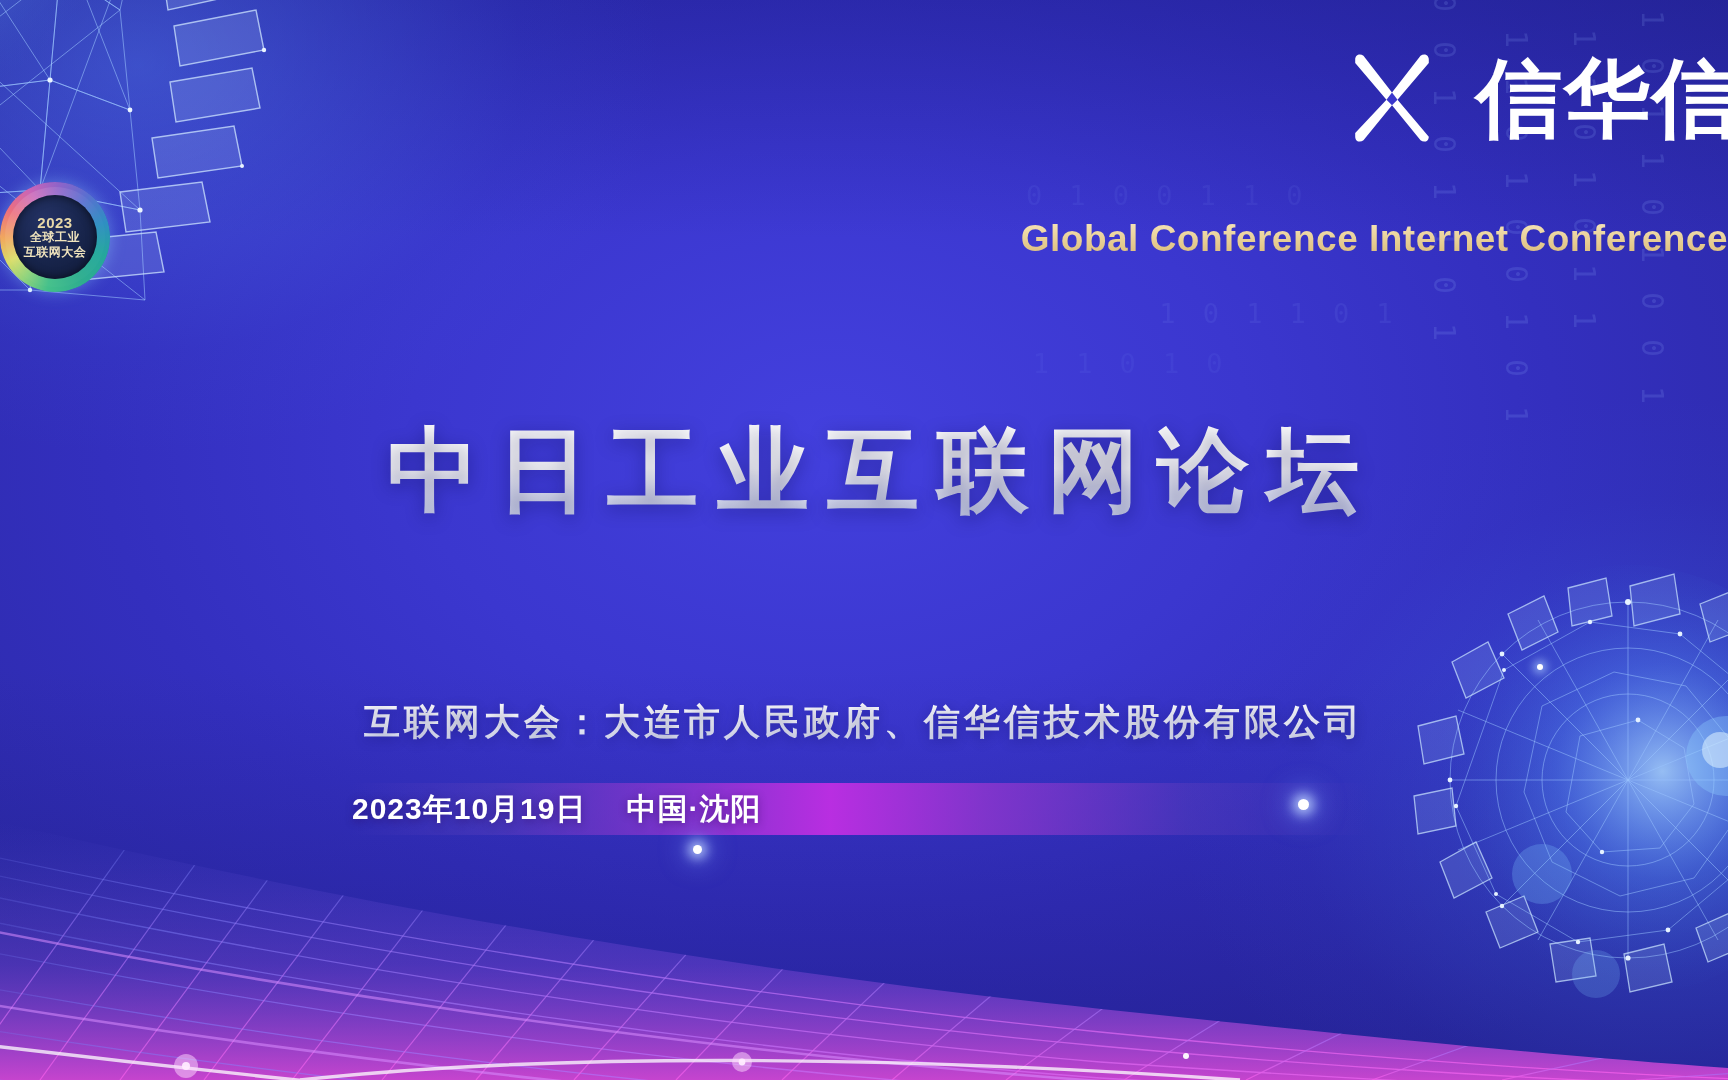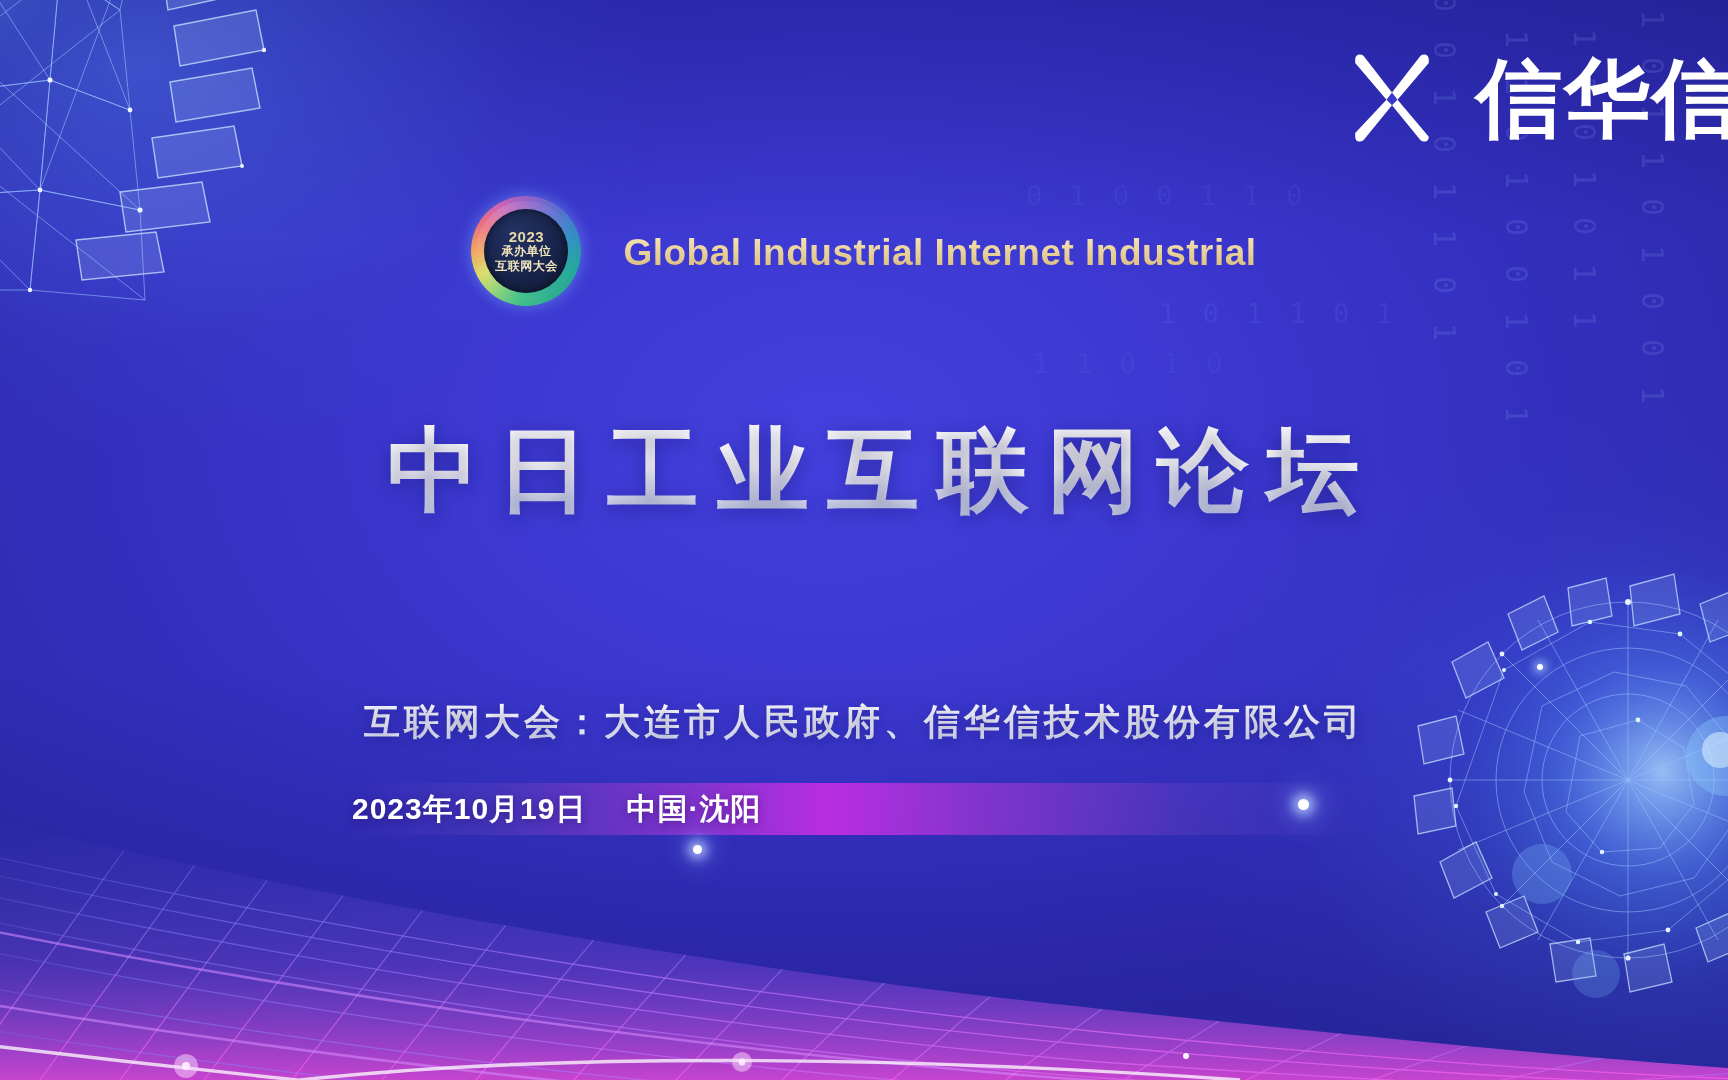--- a/index.html
+++ b/index.html
@@ -88,25 +88,25 @@
     color: #FFFFFF;
     letter-spacing: 2px;
     line-height: 1;
     white-space: nowrap;
     margin-right: -12px;
   }
 
   
   .lockup {
     position: absolute;
-    top: 196px;
+    top: 182px;
     left: 0; right: 0;
     display: flex;
     align-items: center;
-    justify-content: center;
+    justify-content: space-between;
     gap: 42px;
     z-index: 8;
   }
   .emblem {
     position: relative;
     width: 110px; height: 110px;
     flex: none;
   }
   .emblem-ring {
     position: absolute; inset: 0;
@@ -488,26 +488,26 @@
       <path d="M50,44 L56,52 L50,58 L44,52 Z" fill="#3A37CC"></path>
     </svg>
     <div class="brand-name">信华信</div>
   </div>
 
   <div class="lockup">
     <div class="emblem">
       <div class="emblem-ring"></div>
       <div class="emblem-core">
         <div class="emblem-year">2023</div>
-        <div class="emblem-l1">承办单位</div>
+        <div class="emblem-l1">全球工业</div>
         <div class="emblem-l2">互联网大会</div>
       </div>
     </div>
     <div class="title-block">
-      <div class="conf-en">Global Industrial Internet Industrial</div>
+      <div class="conf-en">Global Conference Internet Conference</div>
     </div>
   </div>
 
   <div class="forum-title">中日工业互联网论坛</div>
 
   <div class="organizer">互联网大会：大连市人民政府、信华信技术股份有限公司</div>
 
   <div class="datebar">
     <span class="datebar-text">2023年10月19日</span>
     <span class="datebar-text">中国·沈阳</span>

